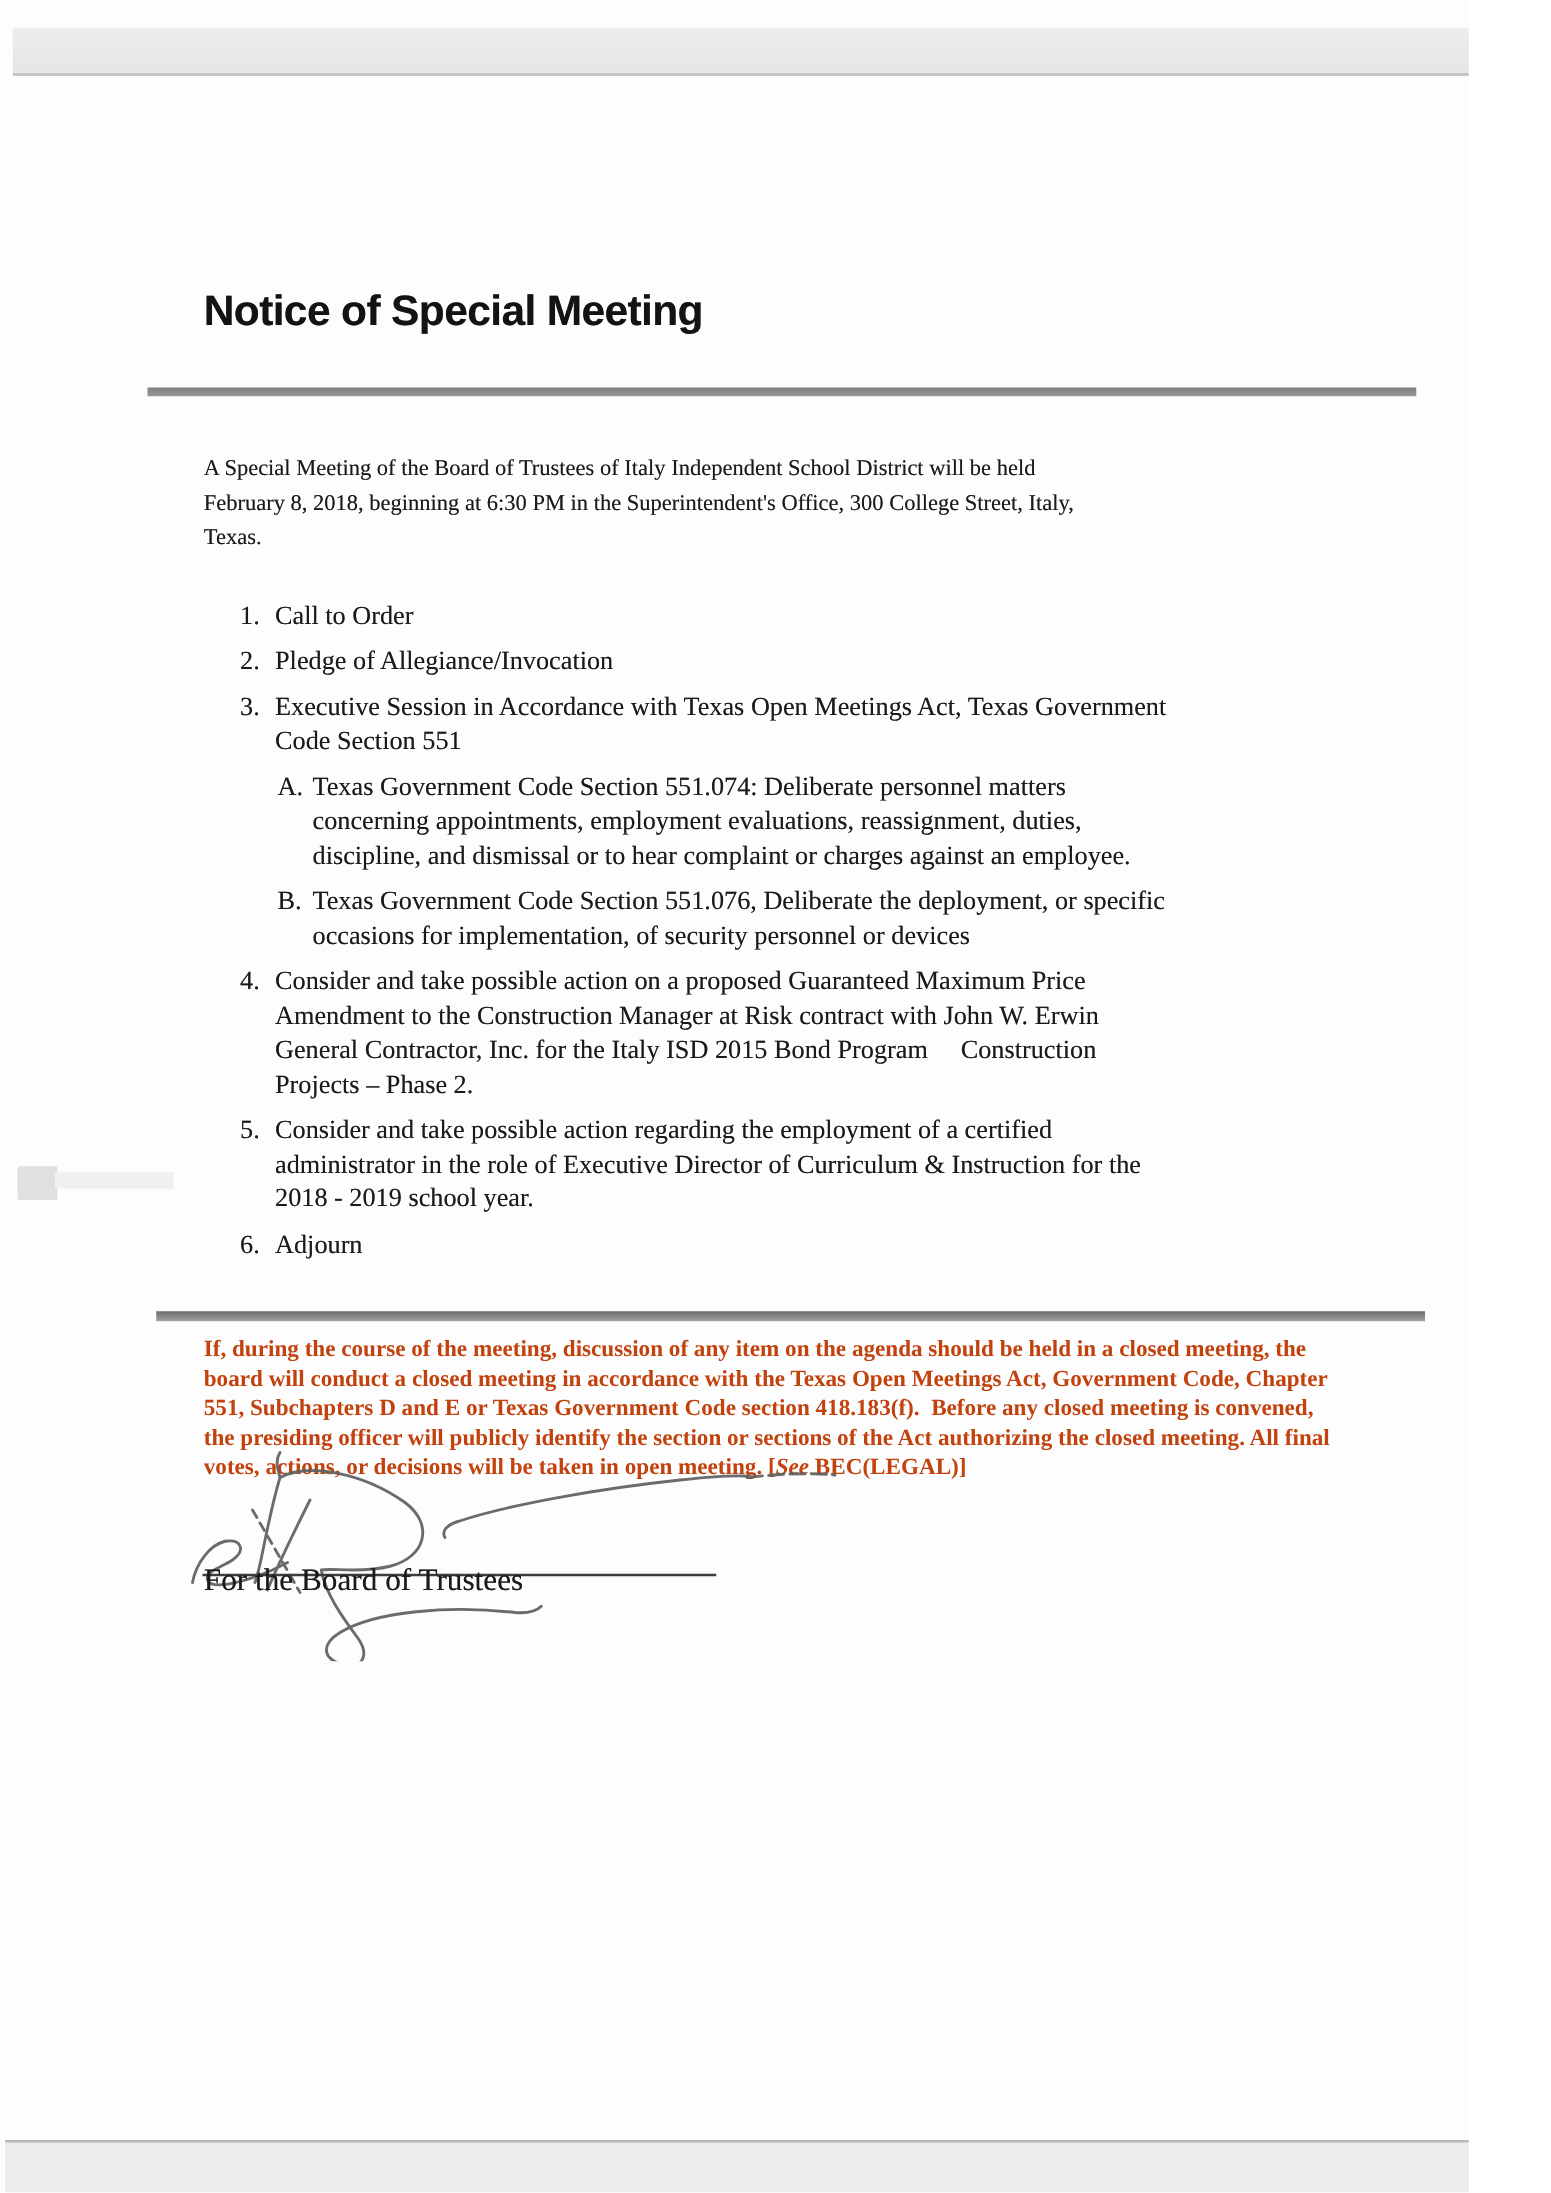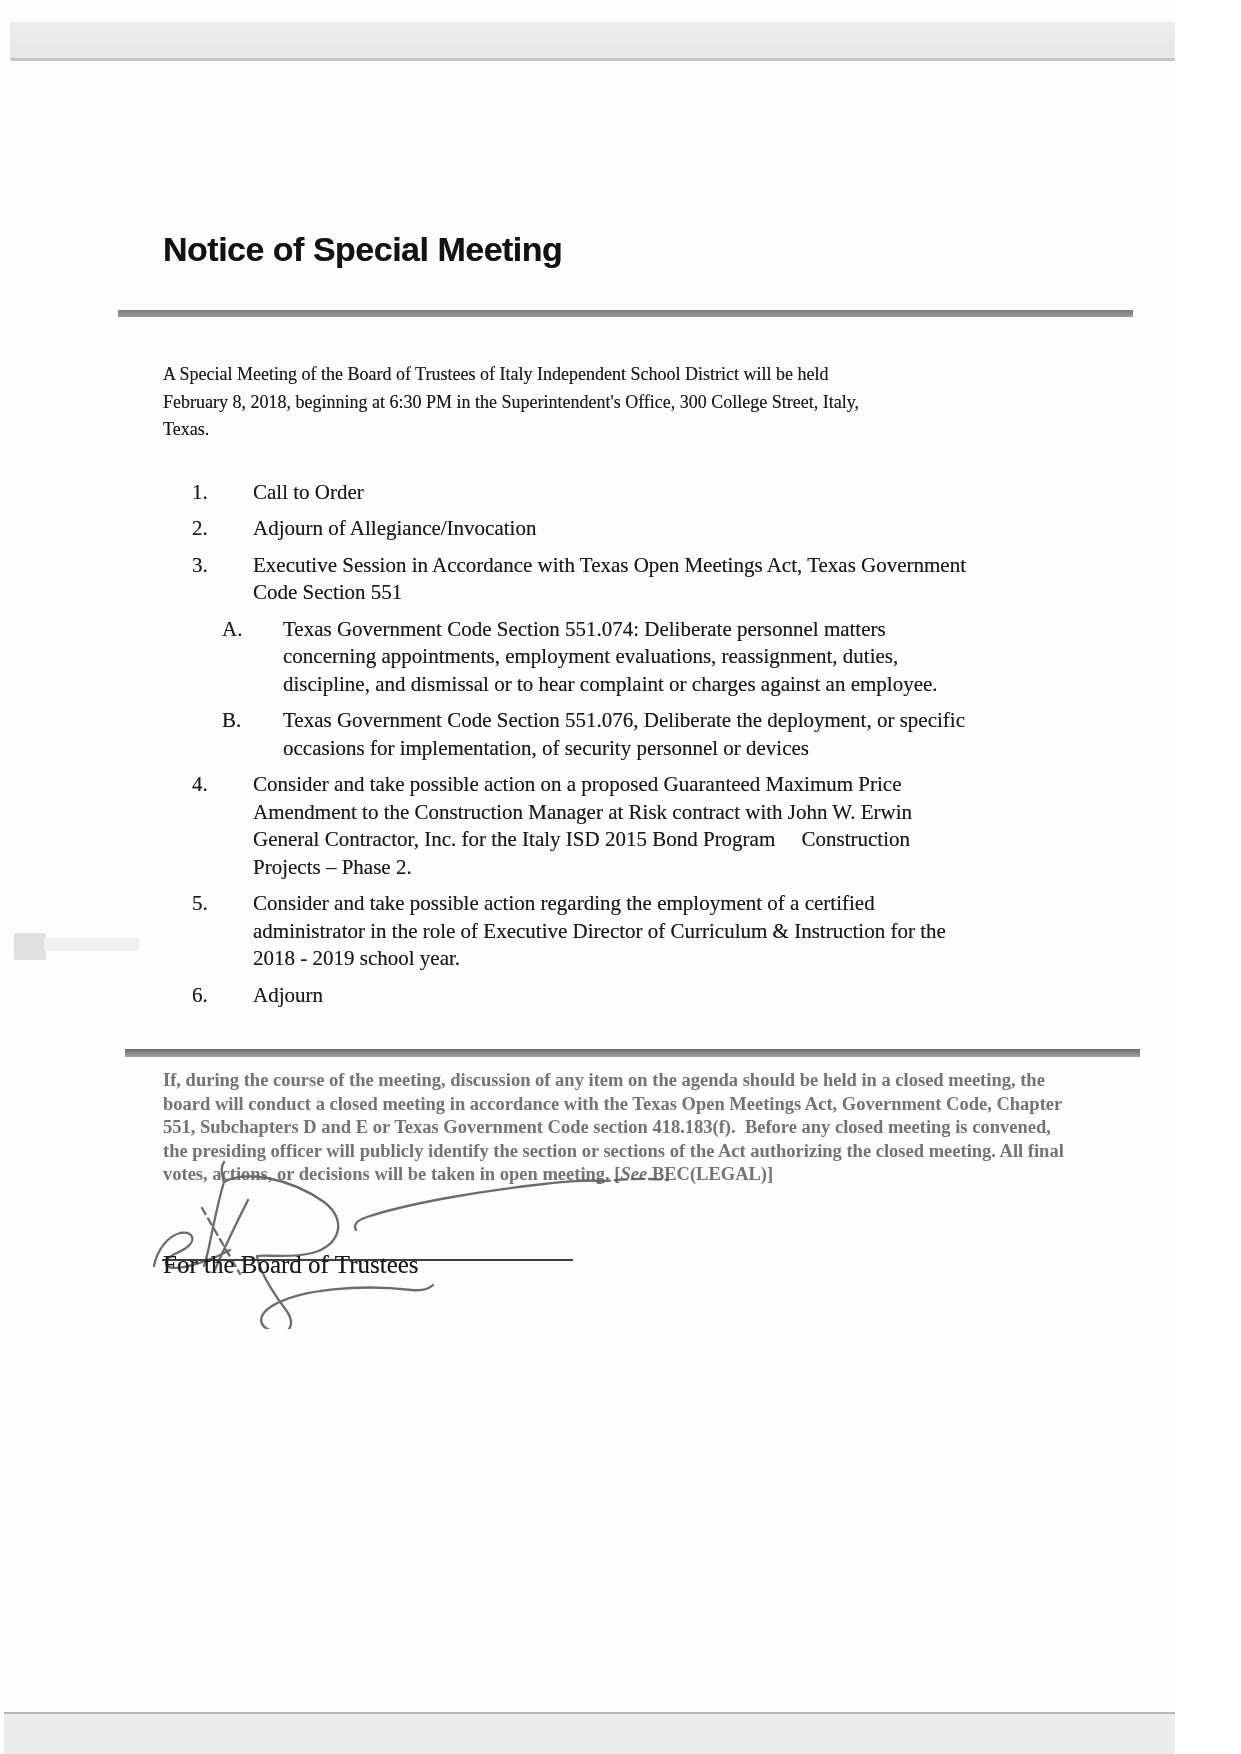--- a/index.html
+++ b/index.html
@@ -57,30 +57,30 @@
     font-size:18px;line-height:27.5px;
     text-shadow:0 0 0.4px rgba(0,0,0,.5);
   }
   .intro{margin-top:44px;}
   .subjects{margin-top:29px;}
 
   .agenda{margin-top:35px;}
   .item{display:flex;margin-bottom:9px;}
   .item .marker{flex:0 0 28px;margin-left:29px;}
   .subitem .marker{margin-left:59px;}
-  .item .itext{flex:1;white-space:pre-line;margin-left:33px;}
+  .item .itext{flex:1;white-space:pre-line;}
   .item .marker,.item .itext{
     font-size:21px;line-height:27.5px;
     text-shadow:0 0 0.4px rgba(0,0,0,.5);
   }
 
   .legal{
     margin:12px 0 0 0;
     font-size:18.5px;line-height:23.6px;font-weight:bold;
-    color:#737373;
+    color:#c2410c;
   }
   .legal span{white-space:pre-line;}
   .posted{margin-top:26px;}
 
   .sig-area{position:relative;height:150px;margin-top:0;}
   .sig-svg{position:absolute;left:-23px;top:-33px;pointer-events:none;}
   .sig-line{position:absolute;left:-1px;top:72px;width:411px;height:2px;background:#3d3d3d;}
   .sig-label{
     position:absolute;left:0;top:64px;
     font-size:25px;line-height:27px;
@@ -113,21 +113,21 @@
 
     <div class="agenda">
 
       <div class="item">
         <span class="marker">1.</span>
         <span class="itext">Call to Order</span>
       </div>
 
       <div class="item">
         <span class="marker">2.</span>
-        <span class="itext">Adjourn of Allegiance/Invocation</span>
+        <span class="itext">Pledge of Allegiance/Invocation</span>
       </div>
 
       <div class="item">
         <span class="marker">3.</span>
         <span class="itext">Executive Session in Accordance with Texas Open Meetings Act, Texas Government
 Code Section 551</span>
       </div>
 
       <div class="item subitem">
         <span class="marker">A.</span>

